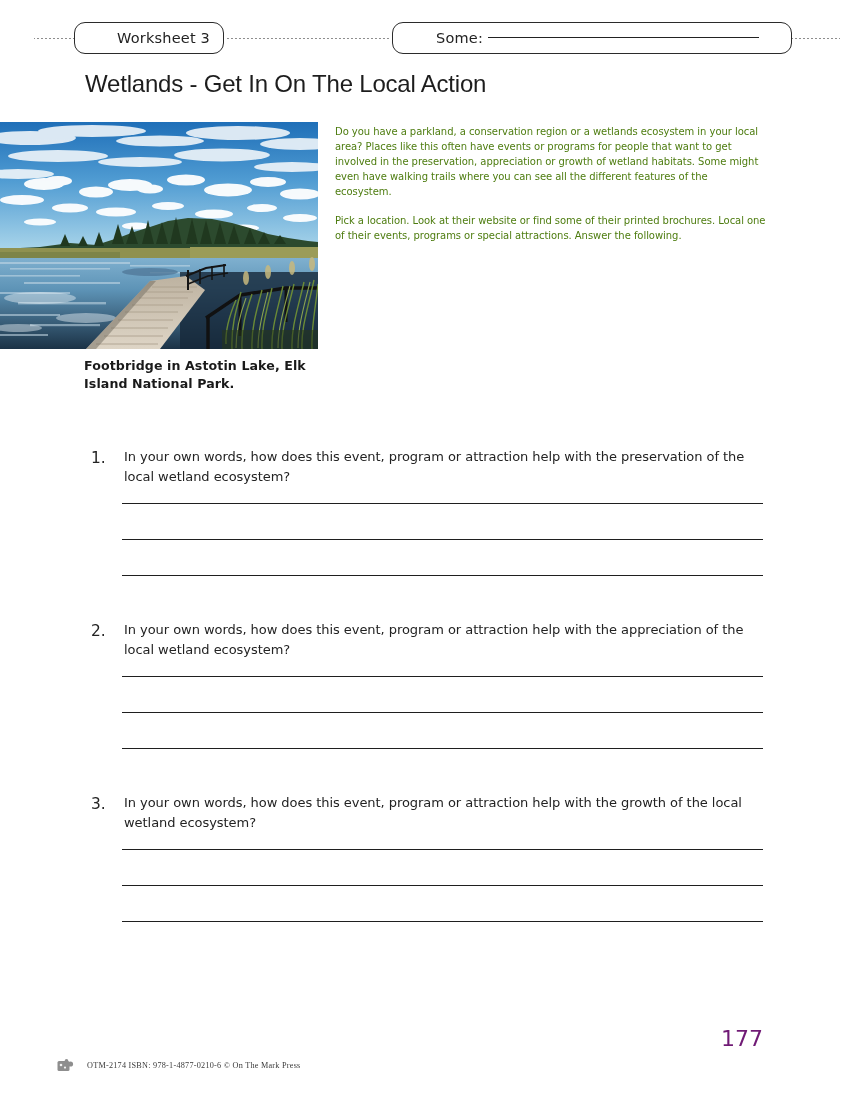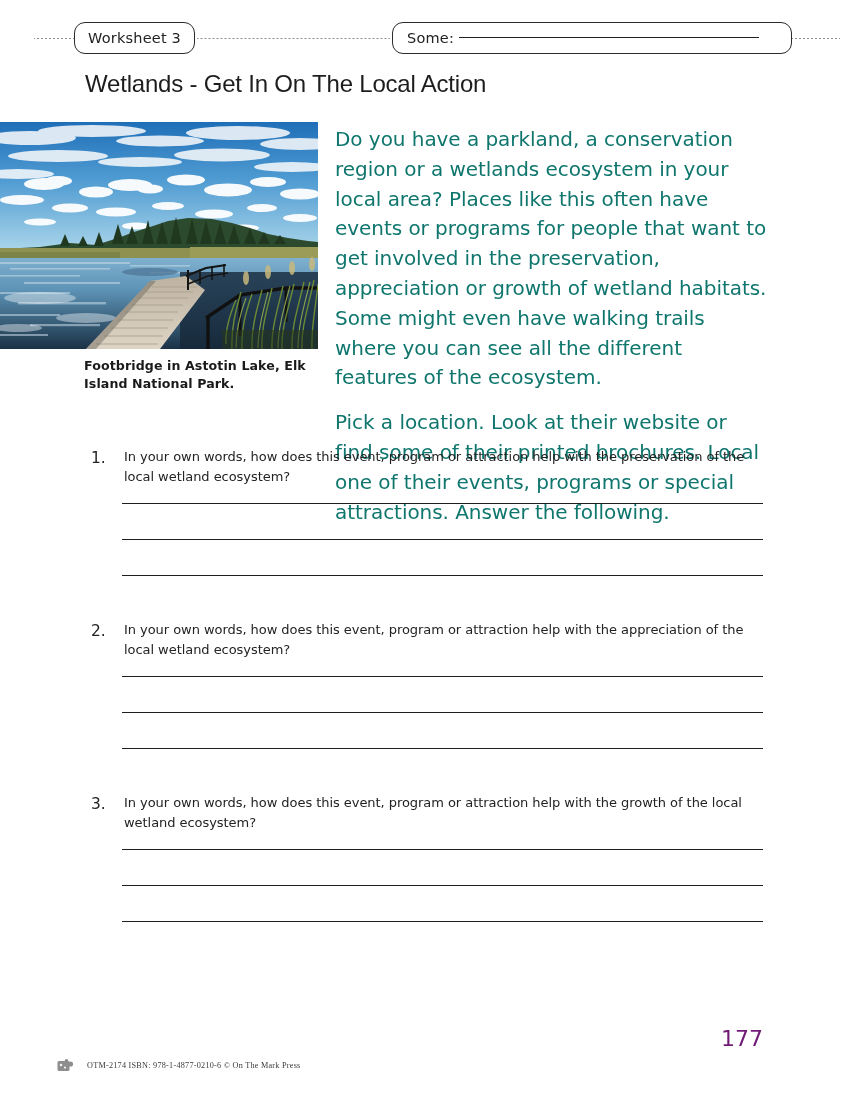--- a/index.html
+++ b/index.html
@@ -54,20 +54,21 @@
     flex: 0 0 auto;
     width: 400px;
     padding: 0 14px;
   }
   .hdr-label {
     font-family: "DejaVu Sans", sans-serif;
     font-size: 14.5px;
     color: #222;
     letter-spacing: 0.2px;
     white-space: nowrap;
+    margin-left: 29px;
   }
   .name-rule {
     flex: 1 1 auto;
     height: 0;
     border-bottom: 1.6px solid #222;
     margin-left: 5px;
     margin-bottom: 1px;
     margin-right: 18px;
   }
 
@@ -111,23 +112,23 @@
   
   .intro {
     position: absolute;
     left: 335px;
     top: 125px;
     width: 432px;
   }
   .intro p {
     margin: 0 0 15px 0;
     font-family: "DejaVu Sans", sans-serif;
-    font-size: 20px;
+    font-size: 10px;
     line-height: 1.49;
-    color: #0f766e;
+    color: #4d7c0f;
     letter-spacing: -0.05px;
   }
   .intro p:last-child { margin-bottom: 0; }
 
   
   .questions {
     position: absolute;
     left: 0;
     top: 447px;
     width: 850px;

